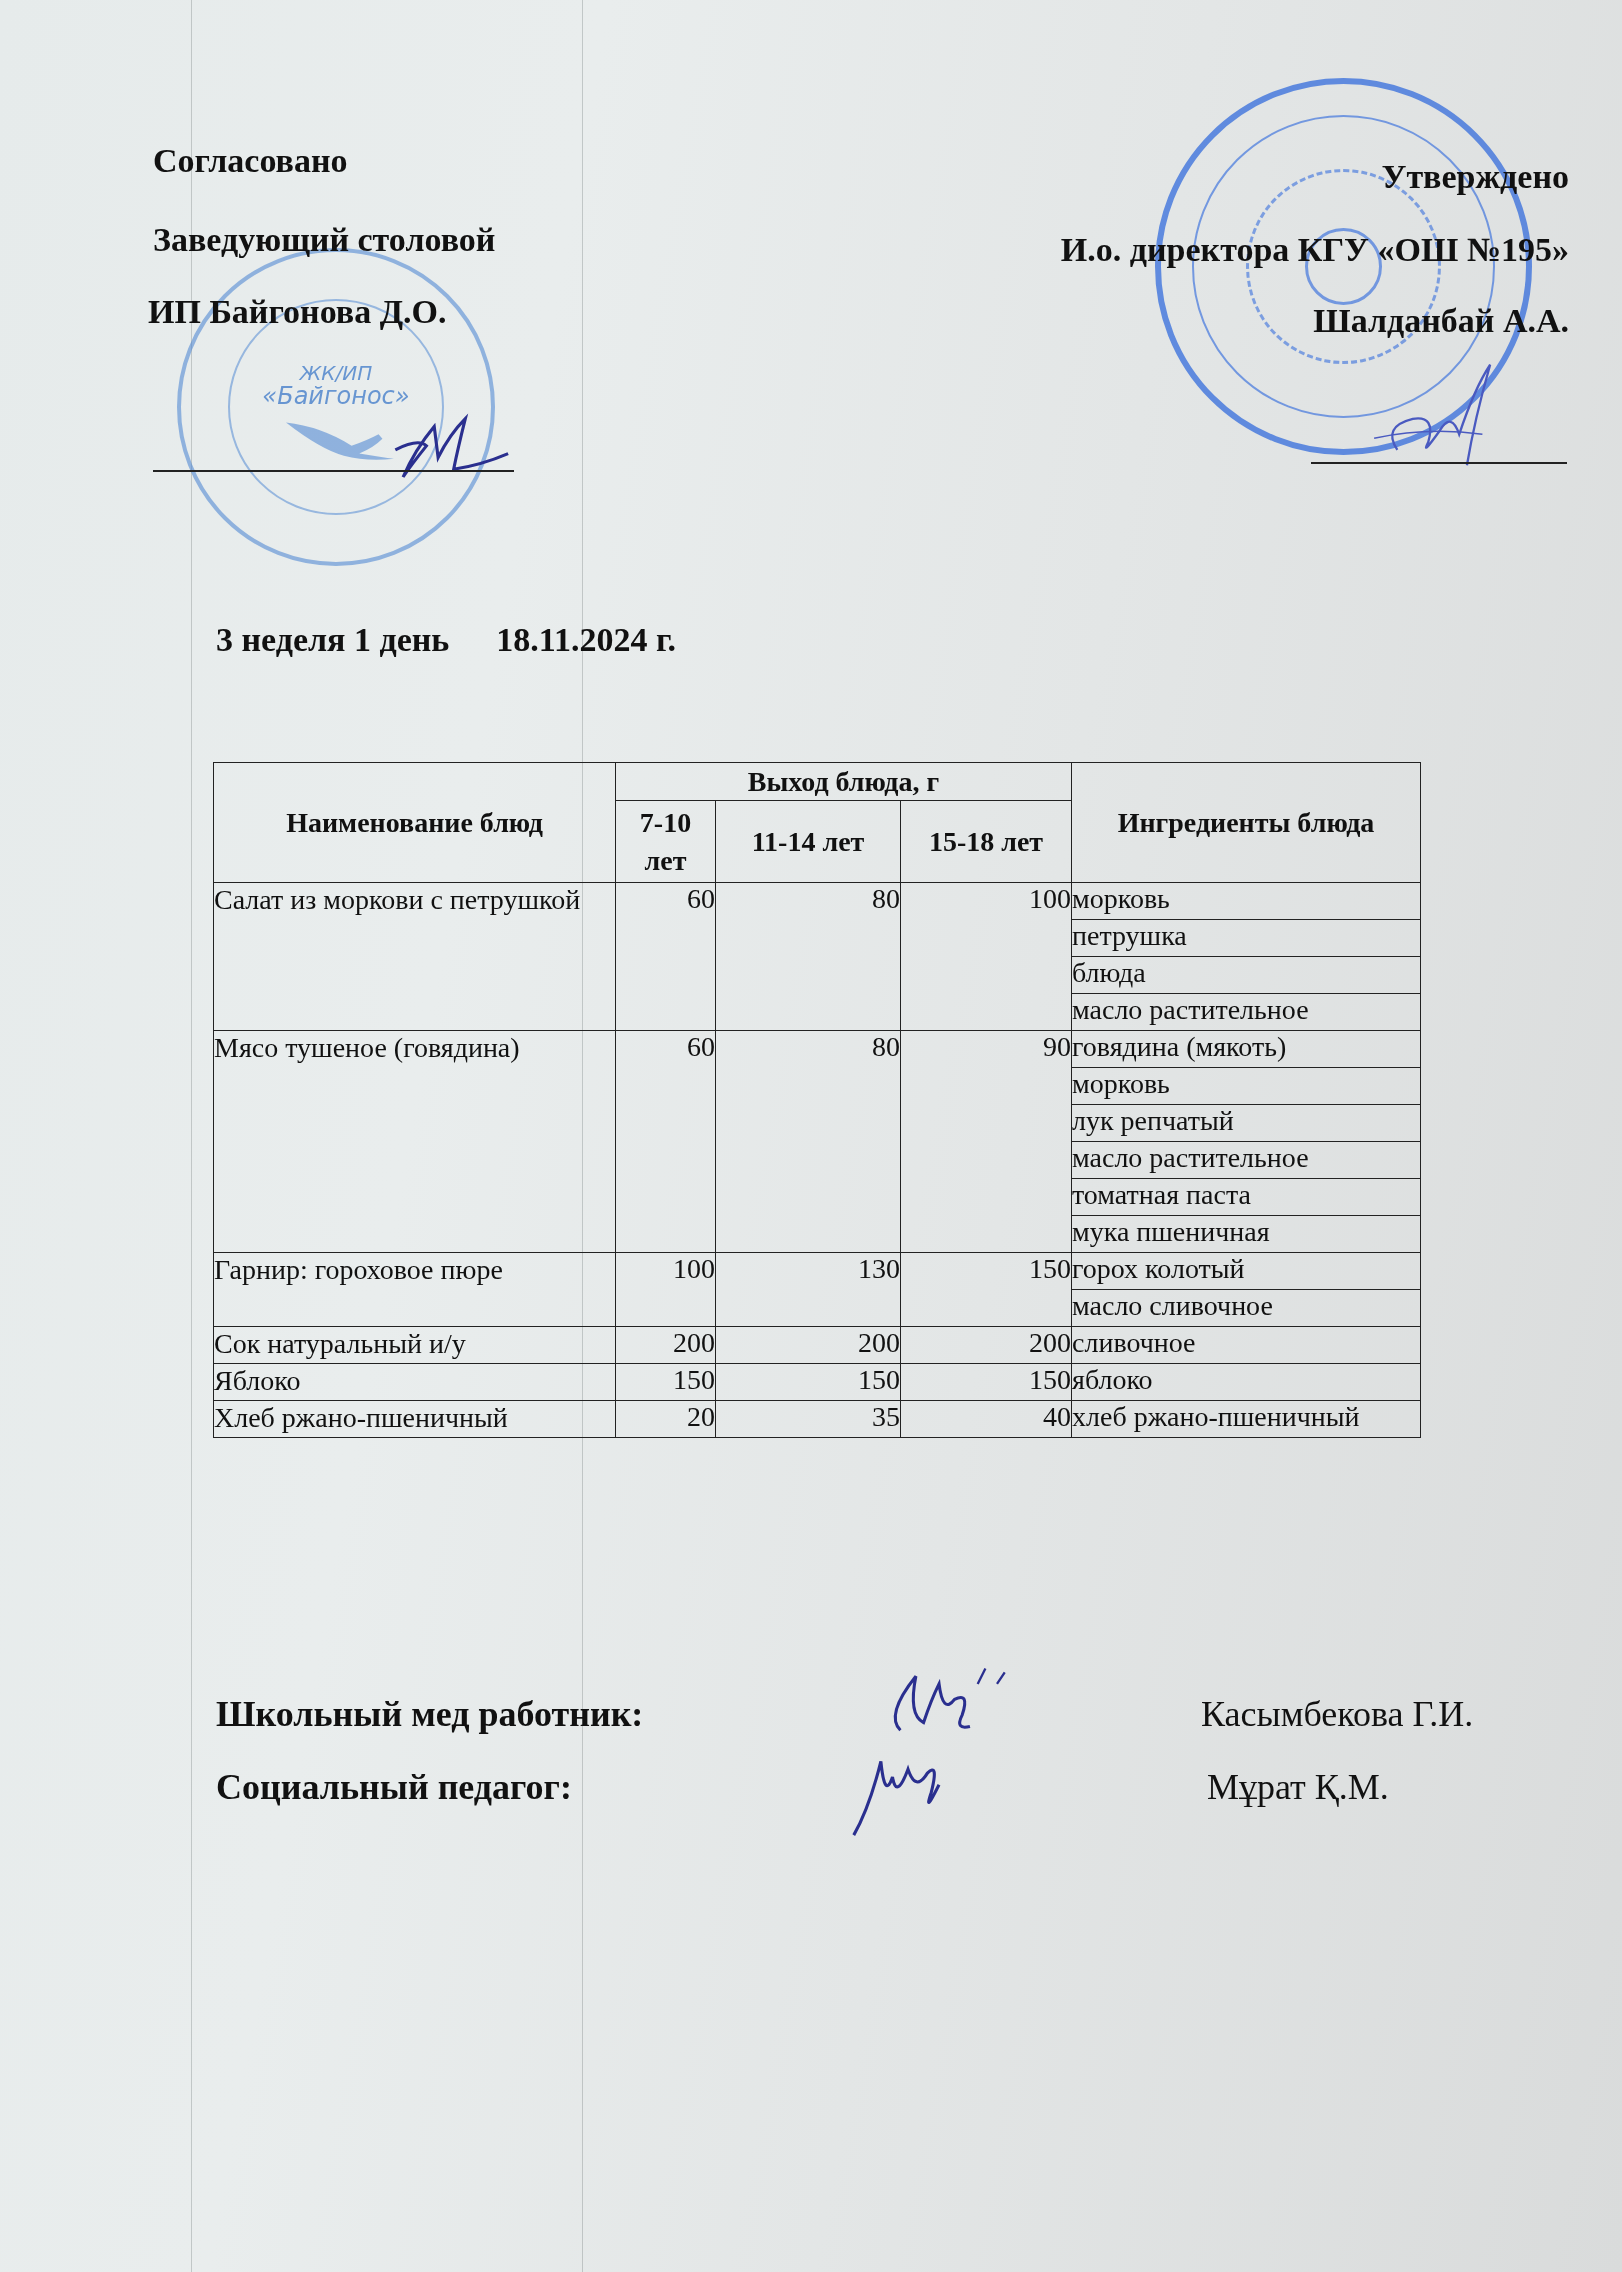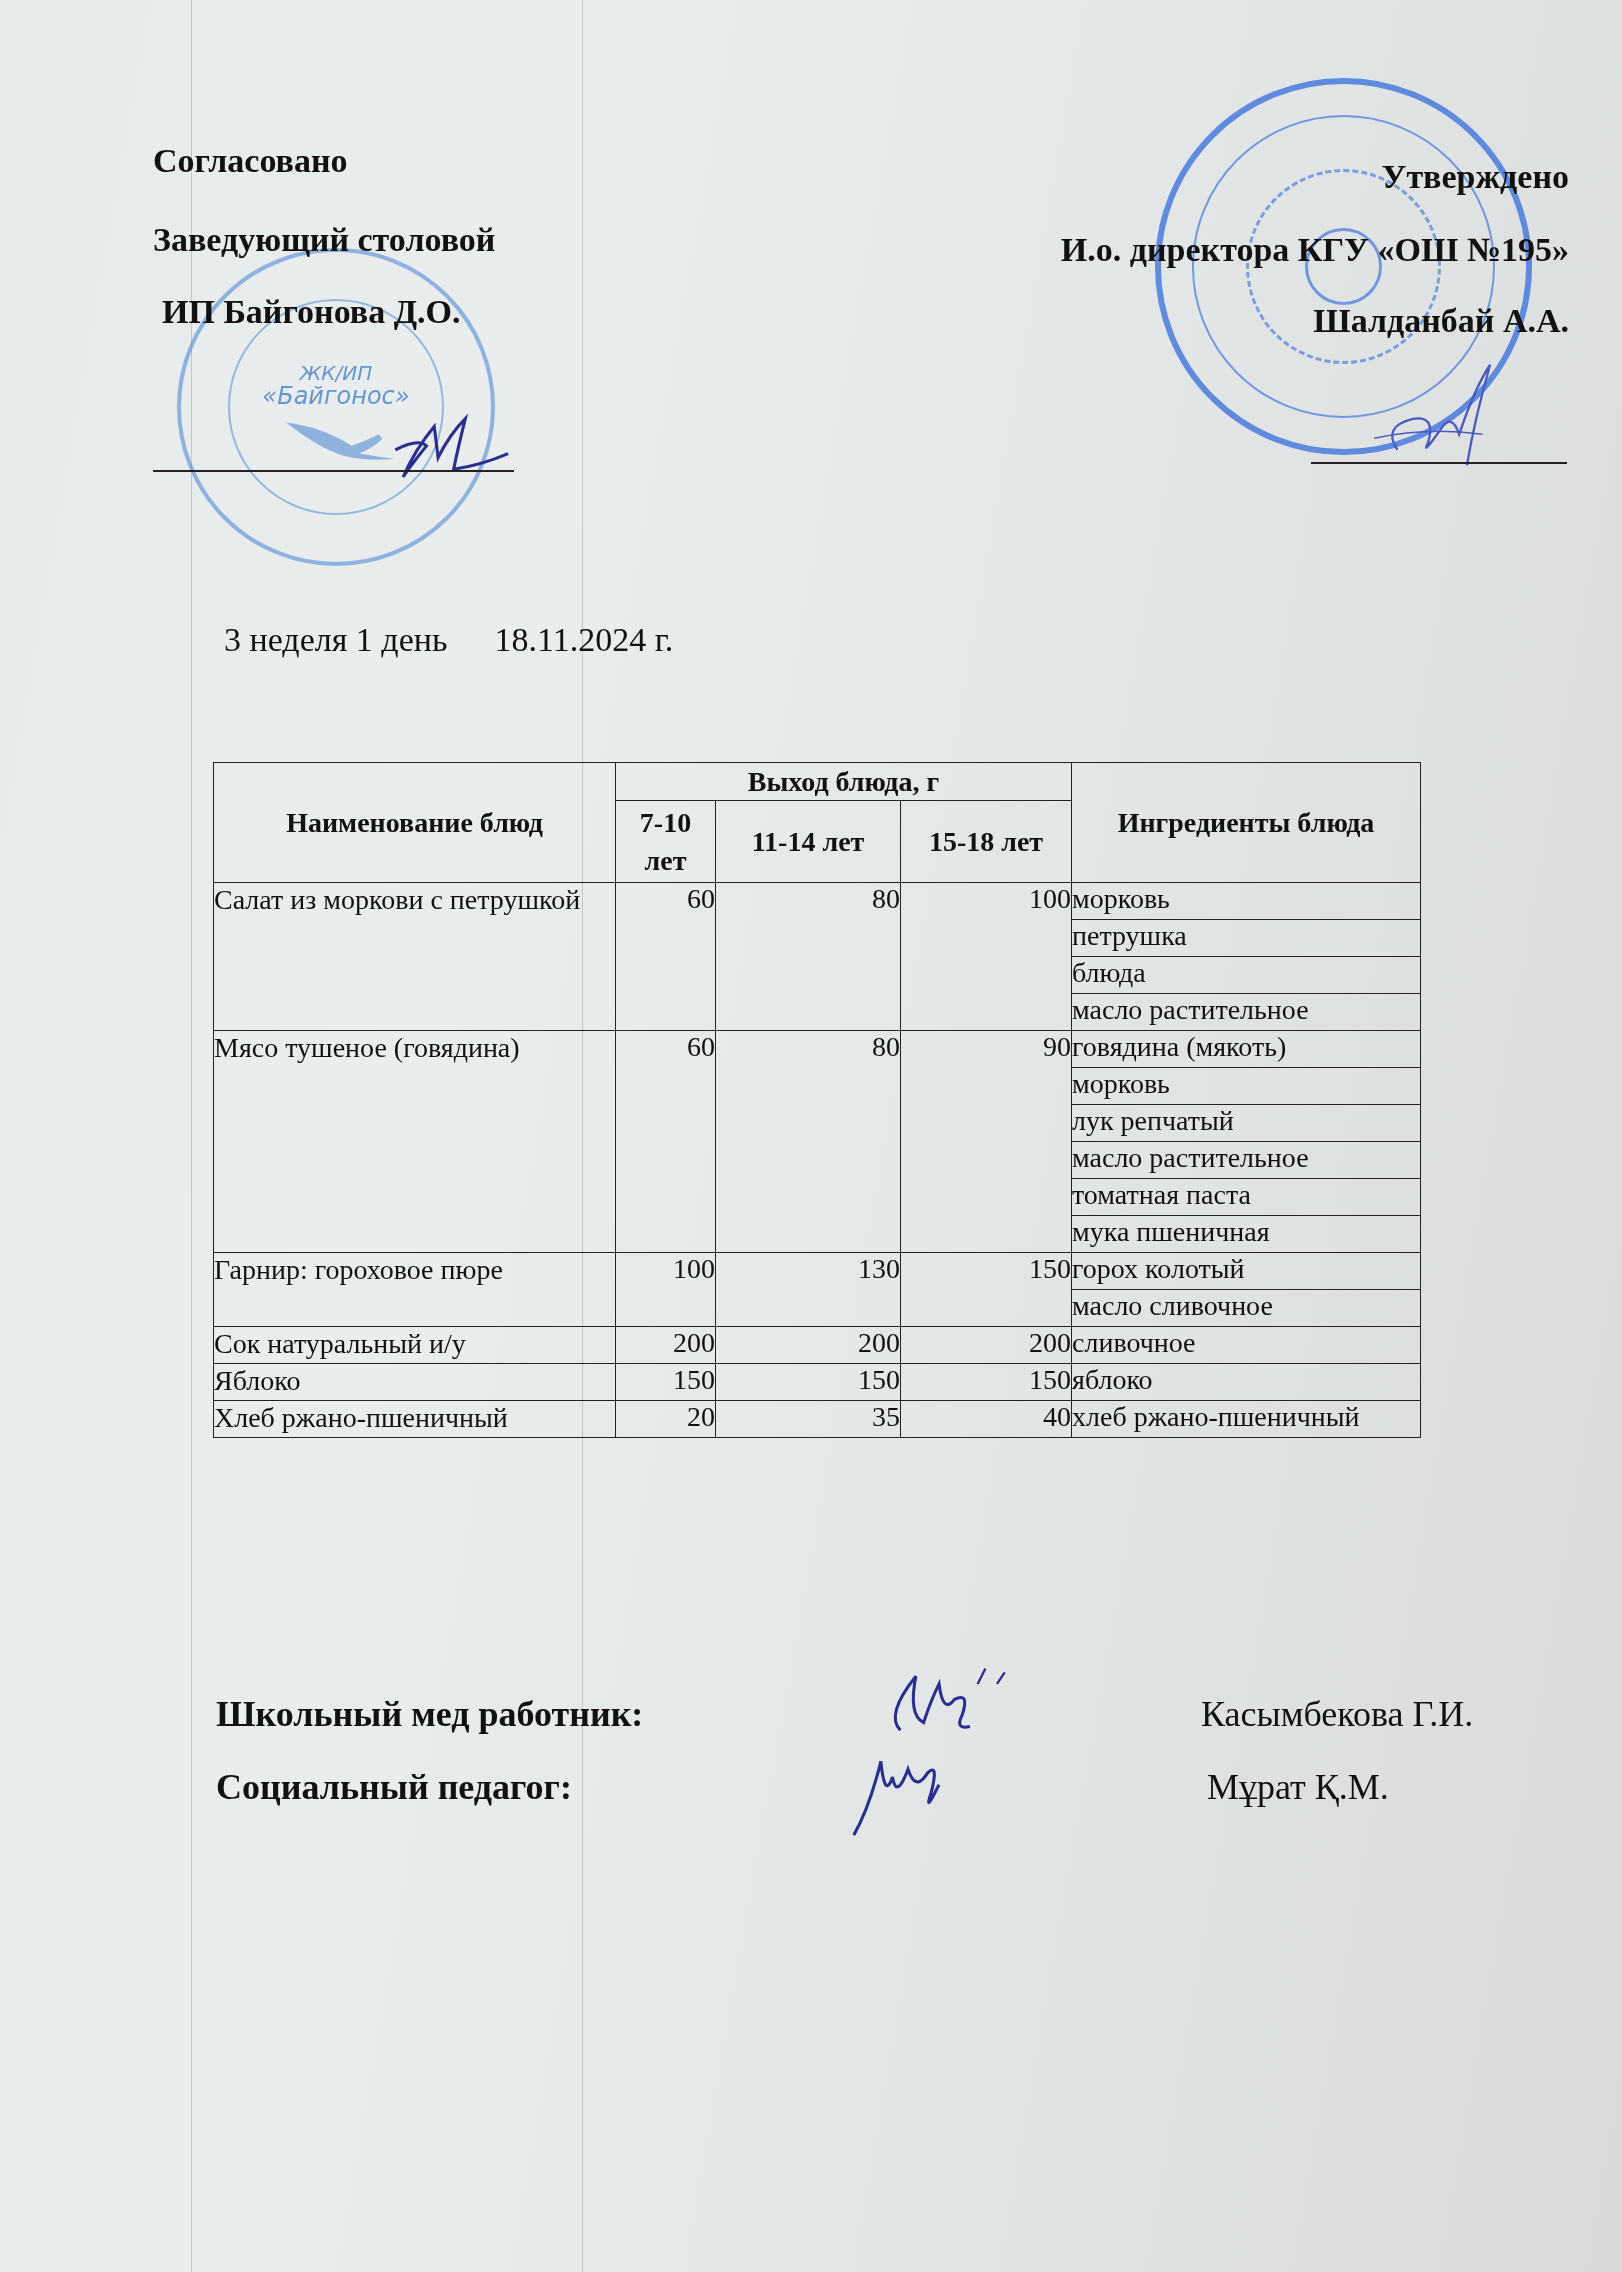--- a/index.html
+++ b/index.html
@@ -14,21 +14,21 @@
     .stamp { position: absolute; border-radius: 50%; }
     .stamp-left { left: 177px; top: 248px; width: 310px; height: 310px; border: 4.7px solid rgba(70,130,210,0.55); }
     .stamp-left .inner { position: absolute; left: 47px; top: 47px; right: 47px; bottom: 47px; border: 2.3px solid rgba(70,130,210,0.5); border-radius: 50%; }
     .stamp-left .t1 { position:absolute; left:0; right:0; top:109px; text-align:center; font-family:"DejaVu Sans",sans-serif; font-style:italic; font-size:20px; color: rgba(60,120,200,0.75); }
     .stamp-left .t2 { position:absolute; left:0; right:0; top:130px; text-align:center; font-family:"DejaVu Sans",sans-serif; font-style:italic; font-size:24px; color: rgba(60,120,200,0.75); }
     .stamp-right { left: 1155px; top: 78px; width: 365px; height: 365px; border: 6.2px solid rgba(40,100,220,0.7); }
     .stamp-right .ring2 { position:absolute; left:31px; top:31px; right:31px; bottom:31px; border:2.3px solid rgba(40,100,220,0.6); border-radius:50%; }
     .stamp-right .ring3 { position:absolute; left:85px; top:85px; right:85px; bottom:85px; border:3.1px dashed rgba(40,100,220,0.55); border-radius:50%; }
     .stamp-right .ring4 { position:absolute; left:144px; top:144px; right:144px; bottom:144px; border:3.1px solid rgba(40,100,220,0.6); border-radius:50%; }
     .signature { position: absolute; }
-    .day-line { position: absolute; left: 224px; top: 621px; font-weight: normal; font-size: 34px; white-space: nowrap; }
+    .day-line { position: absolute; left: 216px; top: 621px; font-weight: bold; font-size: 34px; white-space: nowrap; }
     .day-line .date { margin-left: 47px; }
 
     table.menu {
       position: absolute; left: 213px; top: 762px; width: 1207px;
       border-collapse: collapse; font-size: 28px; table-layout: fixed;
     }
     table.menu td, table.menu th { border: 1.6px solid #222; padding: 0; vertical-align: top; }
     table.menu th { font-weight: bold; text-align: center; vertical-align: middle; }
     .c1 { width: 402px; } .c2 { width: 100px; } .c3 { width: 185px; } .c4 { width: 171px; } .c5 { width: 349px; }
     th.group { height: 37px; }
@@ -48,21 +48,21 @@
   <div class="stamp stamp-left">
     <div class="inner"></div>
     <div class="t1">ЖК/ИП</div>
     <div class="t2">«Байгонос»</div>
     <svg style="position:absolute;left:101px;top:159px" width="116" height="54" viewBox="0 0 150 70">
       <path d="M5 15 Q50 20 90 45 Q110 38 125 30 L130 36 Q118 48 100 55 Q130 60 145 62 Q110 66 80 58 Q50 50 5 15Z" fill="rgba(70,130,210,0.55)"></path>
     </svg>
   </div>
   <div class="hdr" style="left:153px;top:144px">Согласовано</div>
   <div class="hdr" style="left:153px;top:223px">Заведующий столовой</div>
-  <div class="hdr" style="left:162px;top:295px">ИП Байгонова Д.О.</div>
+  <div class="hdr" style="left:148px;top:295px">ИП Байгонова Д.О.</div>
   <svg class="signature" style="left:372px;top:403px" width="140" height="78" viewBox="0 0 180 100">
     <path d="M30 60 Q60 45 70 55 Q50 80 40 95 Q55 60 80 30 L85 70 Q100 40 120 20 Q110 60 105 85 Q140 80 175 65" fill="none" stroke="#2a2f8f" stroke-width="4"></path>
   </svg>
   <div class="sigline" style="left:153px;top:470px;width:361px"></div>
 </div>
 
 <div>
   <div class="stamp stamp-right">
     <div class="ring2"></div>
     <div class="ring3"></div>

